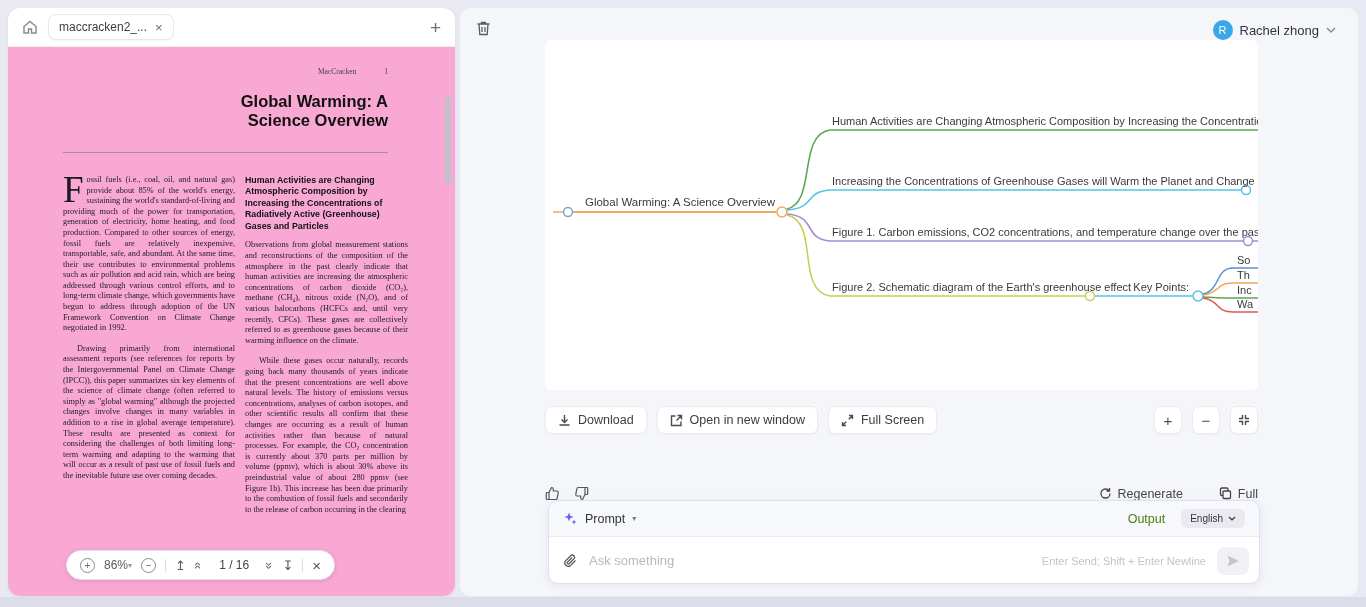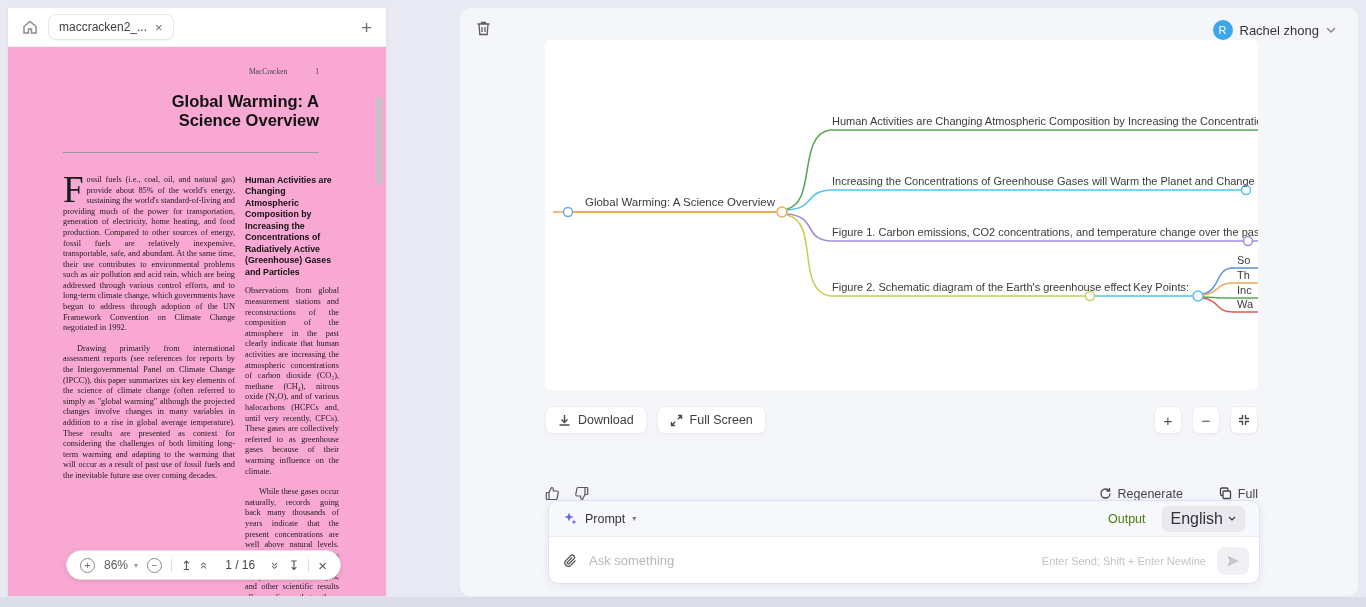--- a/index.html
+++ b/index.html
@@ -8,22 +8,22 @@
     font-family:"Liberation Sans",sans-serif;
     background:#e8e9f2;
     position:relative;
     overflow:hidden;
     color:#333;
   }
   .bottom-strip { position:absolute; left:0; bottom:0; width:1366px; height:10px; background:#dcdde9; }
 
   
   .left-panel {
-    position:absolute; left:8px; top:8px; width:378px; height:588px;
-    background:#fff; border-radius:0; overflow:hidden;
+    position:absolute; left:8px; top:8px; width:447px; height:588px;
+    background:#fff; border-radius:12px; overflow:hidden;
     box-shadow:0 1px 3px rgba(40,40,90,.08);
   }
   .lp-header { height:38px; display:flex; align-items:center; padding:0 14px; gap:10px; }
   .home-btn { color:#8a8a92; display:flex; align-items:center; cursor:pointer; }
   .doc-tab {
     display:flex; align-items:center; gap:8px;
     border:1px solid #e7e7ec; border-radius:8px; background:#fff;
     box-shadow:0 1px 2px rgba(0,0,0,.05);
     padding:5px 10px; font-size:12px; color:#3c3c42;
   }
@@ -55,21 +55,21 @@
     line-height:11.5px; color:#111; text-align:left; margin-bottom:8px; }
 
   .pdf-toolbar {
     position:absolute; left:58px; bottom:16px; height:30px;
     display:flex; align-items:center; gap:9px; padding:0 13px;
     background:#fff; border:1px solid #e4e4e8; border-radius:16px;
     box-shadow:0 1px 5px rgba(0,0,0,.13); color:#5a5a60; font-size:12px;
   }
   .tb-circle { width:15px; height:15px; border:1.2px solid #8a8a90; border-radius:50%;
     display:flex; align-items:center; justify-content:center; font-size:10px; color:#6a6a70; cursor:pointer; }
-  .tb-zoom { display:flex; align-items:center; gap:6px; cursor:pointer; }
+  .tb-zoom { display:flex; align-items:center; gap:0; cursor:pointer; }
   .tb-caret { font-size:8px; color:#999; }
   .tb-div { width:1px; height:13px; background:#ddd; }
   .tb-glyph { cursor:pointer; font-size:13px; color:#55555b; display:inline-block; }
   .rot-up { transform:rotate(90deg); }
   .tb-page { font-size:12px; color:#444; padding:3px 8px; background:#fff; border-radius:4px; }
   .tb-close { font-size:15px; color:#55555b; cursor:pointer; }
 
   
   .right-panel {
     position:absolute; left:460px; top:8px; width:898px; height:588px;
@@ -105,21 +105,21 @@
   .prompt-card { position:absolute; left:88px; top:492px; width:712px; height:84px;
     background:#fff; border:1px solid #dfdff2; border-radius:10px;
     box-shadow:0 2px 8px rgba(100,100,180,.10); overflow:hidden; }
   .prompt-head { height:36px; background:#f7f8fc; border-bottom:1px solid #ededf4;
     display:flex; align-items:center; padding:0 14px; gap:7px; }
   .sparkle { color:#6468ef; display:flex; }
   .prompt-label { font-size:12.5px; color:#33333a; }
   .prompt-caret { color:#77777e; font-size:8px; cursor:pointer; }
   .prompt-head .spacer { flex:1; }
   .output-label { font-size:12.5px; color:#4d7c0f; margin-right:9px; }
-  .lang-pill { background:#e9e9ef; border-radius:6px; padding:4px 9px; font-size:16px; color:#33333a;
+  .lang-pill { background:#e9e9ef; border-radius:6px; padding:4px 9px; font-size:10px; color:#33333a;
     display:flex; align-items:center; gap:5px; cursor:pointer; }
   .prompt-input-row { height:47px; display:flex; align-items:center; padding:0 10px 0 14px; gap:11px; }
   .clip-icon { color:#55555c; display:flex; cursor:pointer; }
   .ask-input { flex:1; border:none; outline:none; font-size:13px; color:#333; background:transparent;
     font-family:"Liberation Sans",sans-serif; }
   .ask-input::placeholder { color:#b7b7bf; }
   .enter-hint { font-size:11px; color:#c3c3cb; white-space:nowrap; }
   .send-btn { width:32px; height:28px; background:#f0f0f5; border-radius:8px;
     display:flex; align-items:center; justify-content:center; color:#c6c6d0; cursor:pointer; }
 </style>
@@ -246,20 +246,26 @@
 
   <div class="map-actions">
     <div class="act-btn">
       <svg width="13" height="13" viewBox="0 0 13 13" fill="none" stroke="currentColor" stroke-width="1.4">
           <path d="M6.5 1v7M3.5 5.5 6.5 8.5 9.5 5.5M1.5 11h10"></path>
         </svg>
       <span>Download</span>
     </div>
     <div class="act-btn">
       <svg width="13" height="13" viewBox="0 0 13 13" fill="none" stroke="currentColor" stroke-width="1.4">
+          <path d="M5.5 2H1.5v9.5H11V7.5M7.5 1.5h4v4M11.2 1.8 6.5 6.5"></path>
+        </svg>
+      <span>Open in new window</span>
+    </div>
+    <div class="act-btn">
+      <svg width="13" height="13" viewBox="0 0 13 13" fill="none" stroke="currentColor" stroke-width="1.4">
           <path d="M8 1.5h3.5V5M5 11.5H1.5V8M11.5 1.5 7.8 5.2M1.5 11.5 5.2 7.8"></path>
         </svg>
       <span>Full Screen</span>
     </div>
     <span class="spacer"></span>
     <div class="sq-btn">+</div>
     <div class="sq-btn">−</div>
     <div class="sq-btn">
       <svg width="12" height="12" viewBox="0 0 12 12" fill="none" stroke="currentColor" stroke-width="1.4">
           <path d="M4.5 1v3.5H1M7.5 1v3.5H11M4.5 11V7.5H1M7.5 11V7.5H11"></path>

